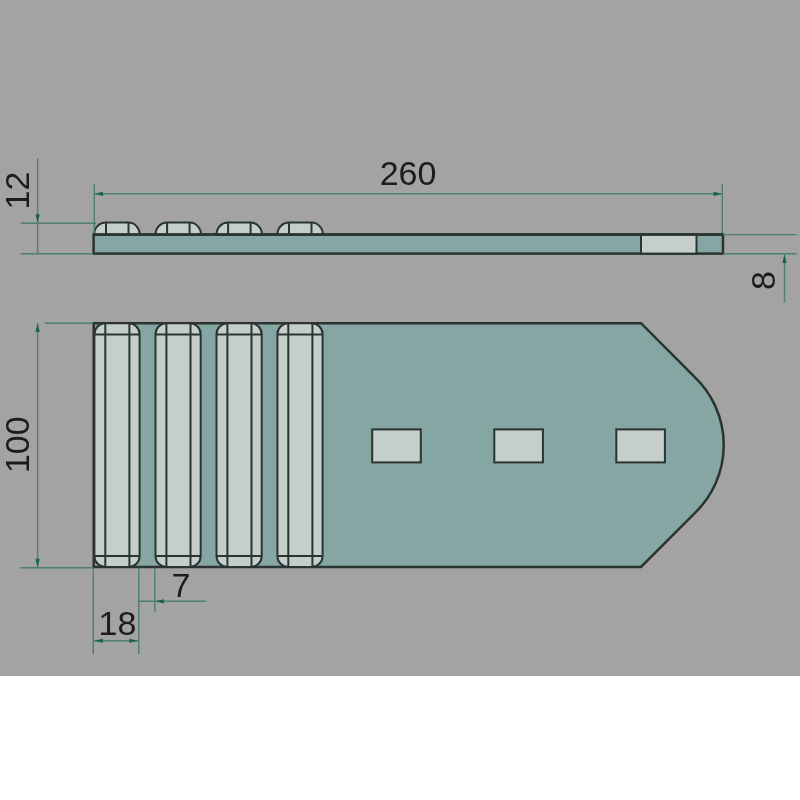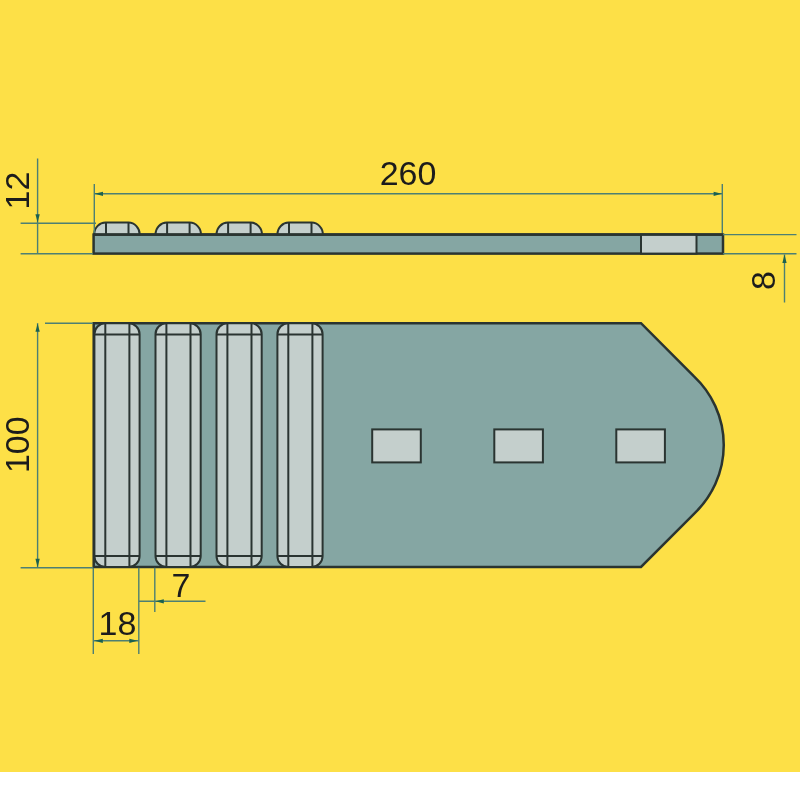--- a/index.html
+++ b/index.html
@@ -1,16 +1,16 @@
 <!DOCTYPE html>
 <html><head>
 <meta charset="utf-8">
 <style>
   html,body{margin:0;padding:0;background:#ffffff;}
-  .wrap{width:800px;height:772px;position:relative;background:#fde047;will-change:transform;}
+  .wrap{width:800px;height:676px;position:relative;background:#a3a3a3;will-change:transform;}
   svg{display:block;}
   text{font-family:"Liberation Sans",sans-serif;fill:#1c1c1c;}
 </style>
 </head>
 <body>
 <div class="wrap">
 <svg width="800" height="800" viewBox="0 0 800 800">
 <defs></defs>
 
 <g>

